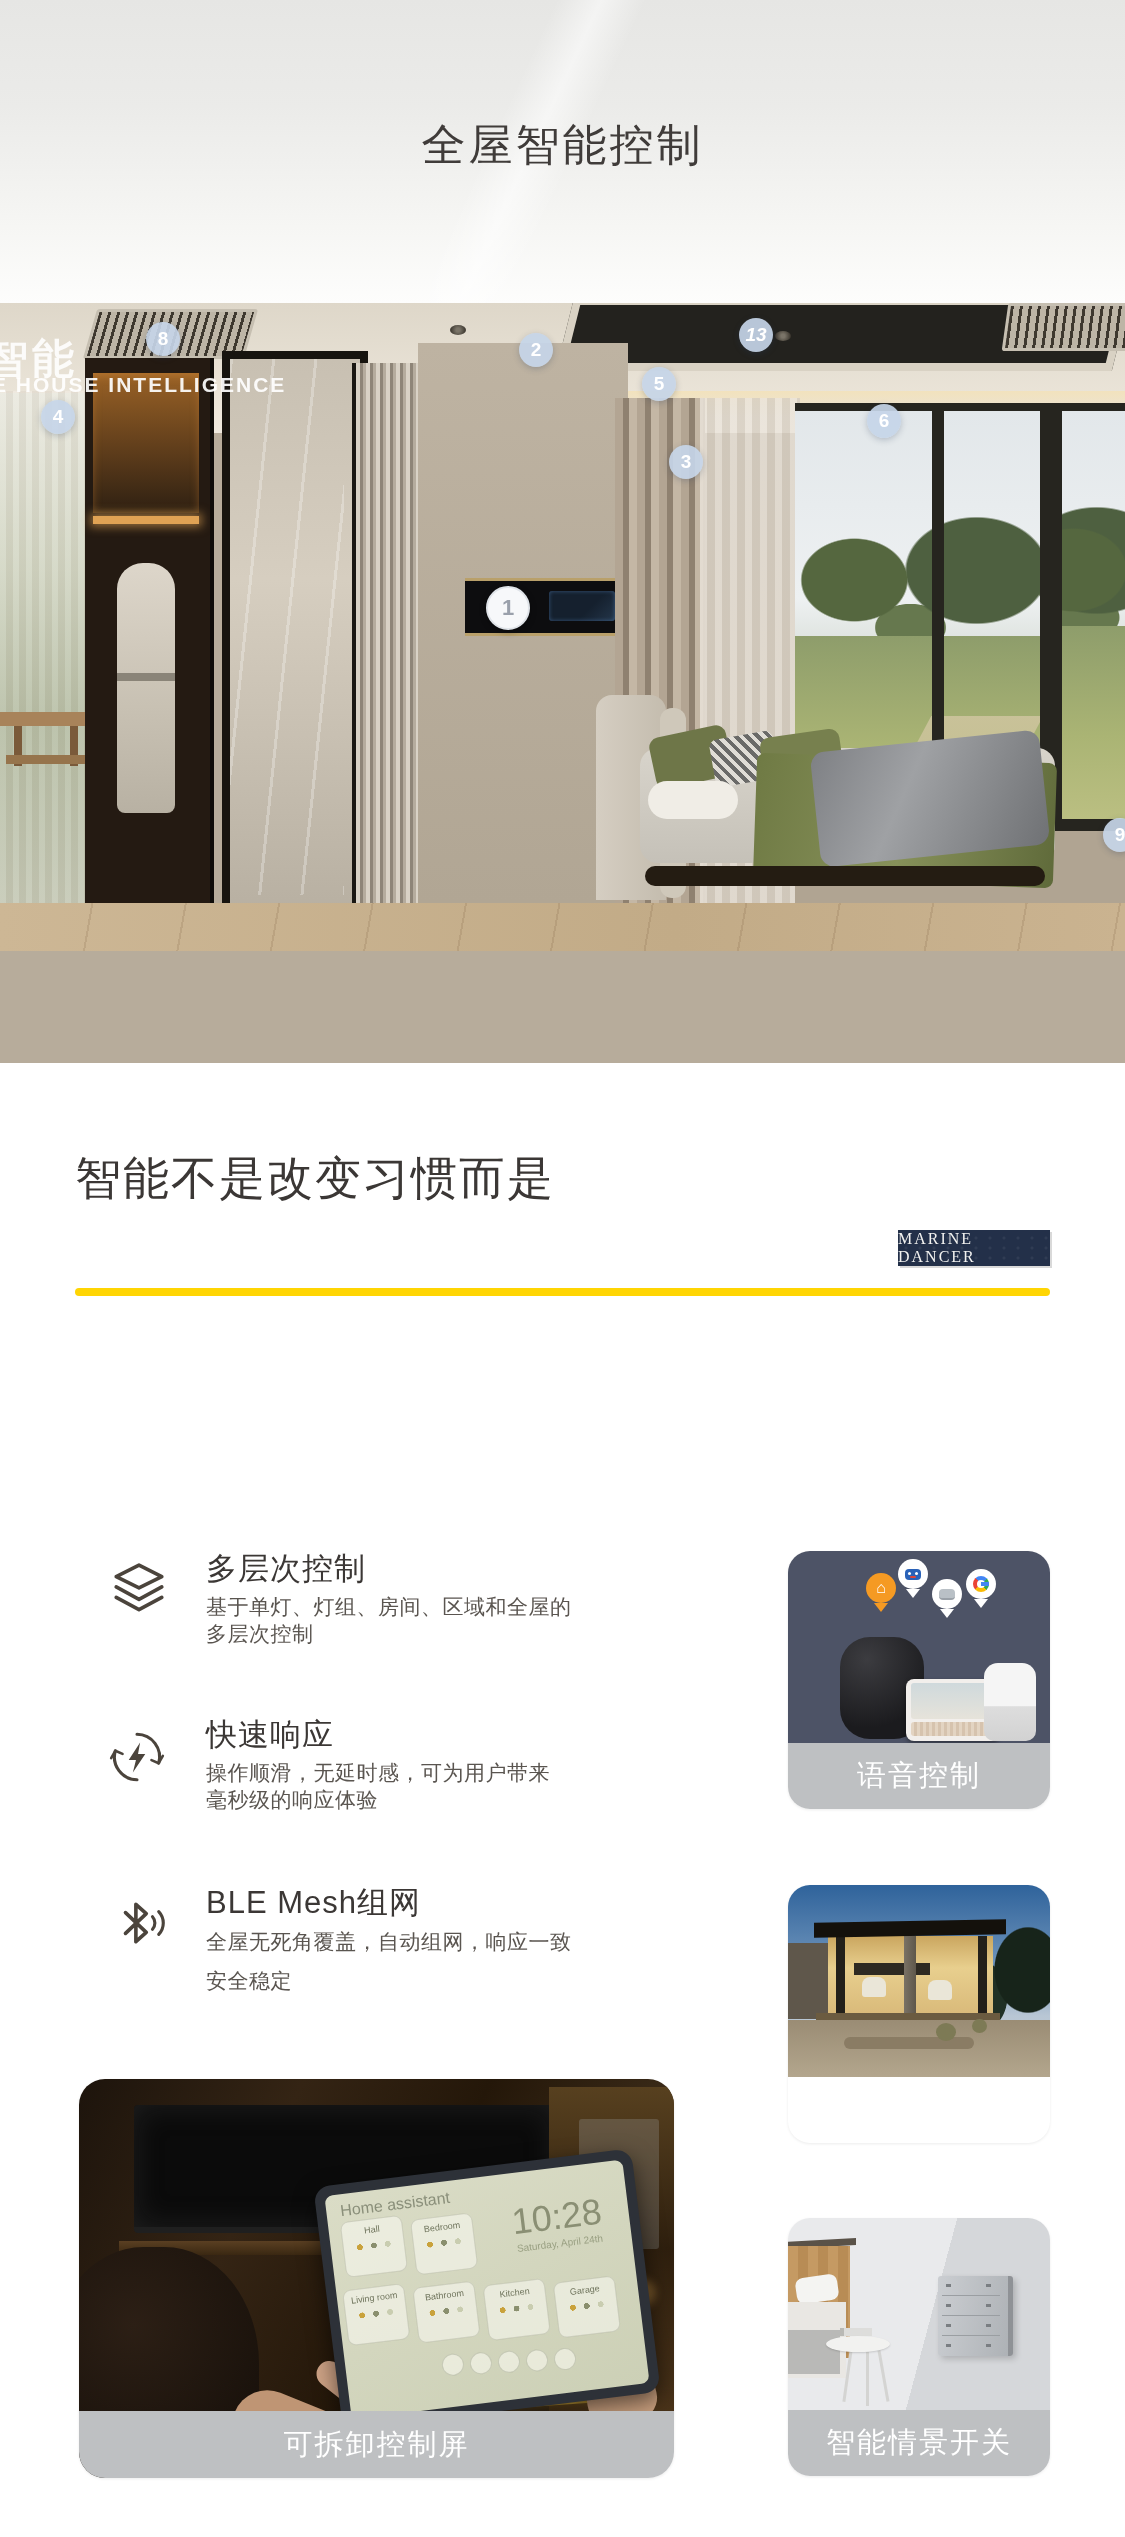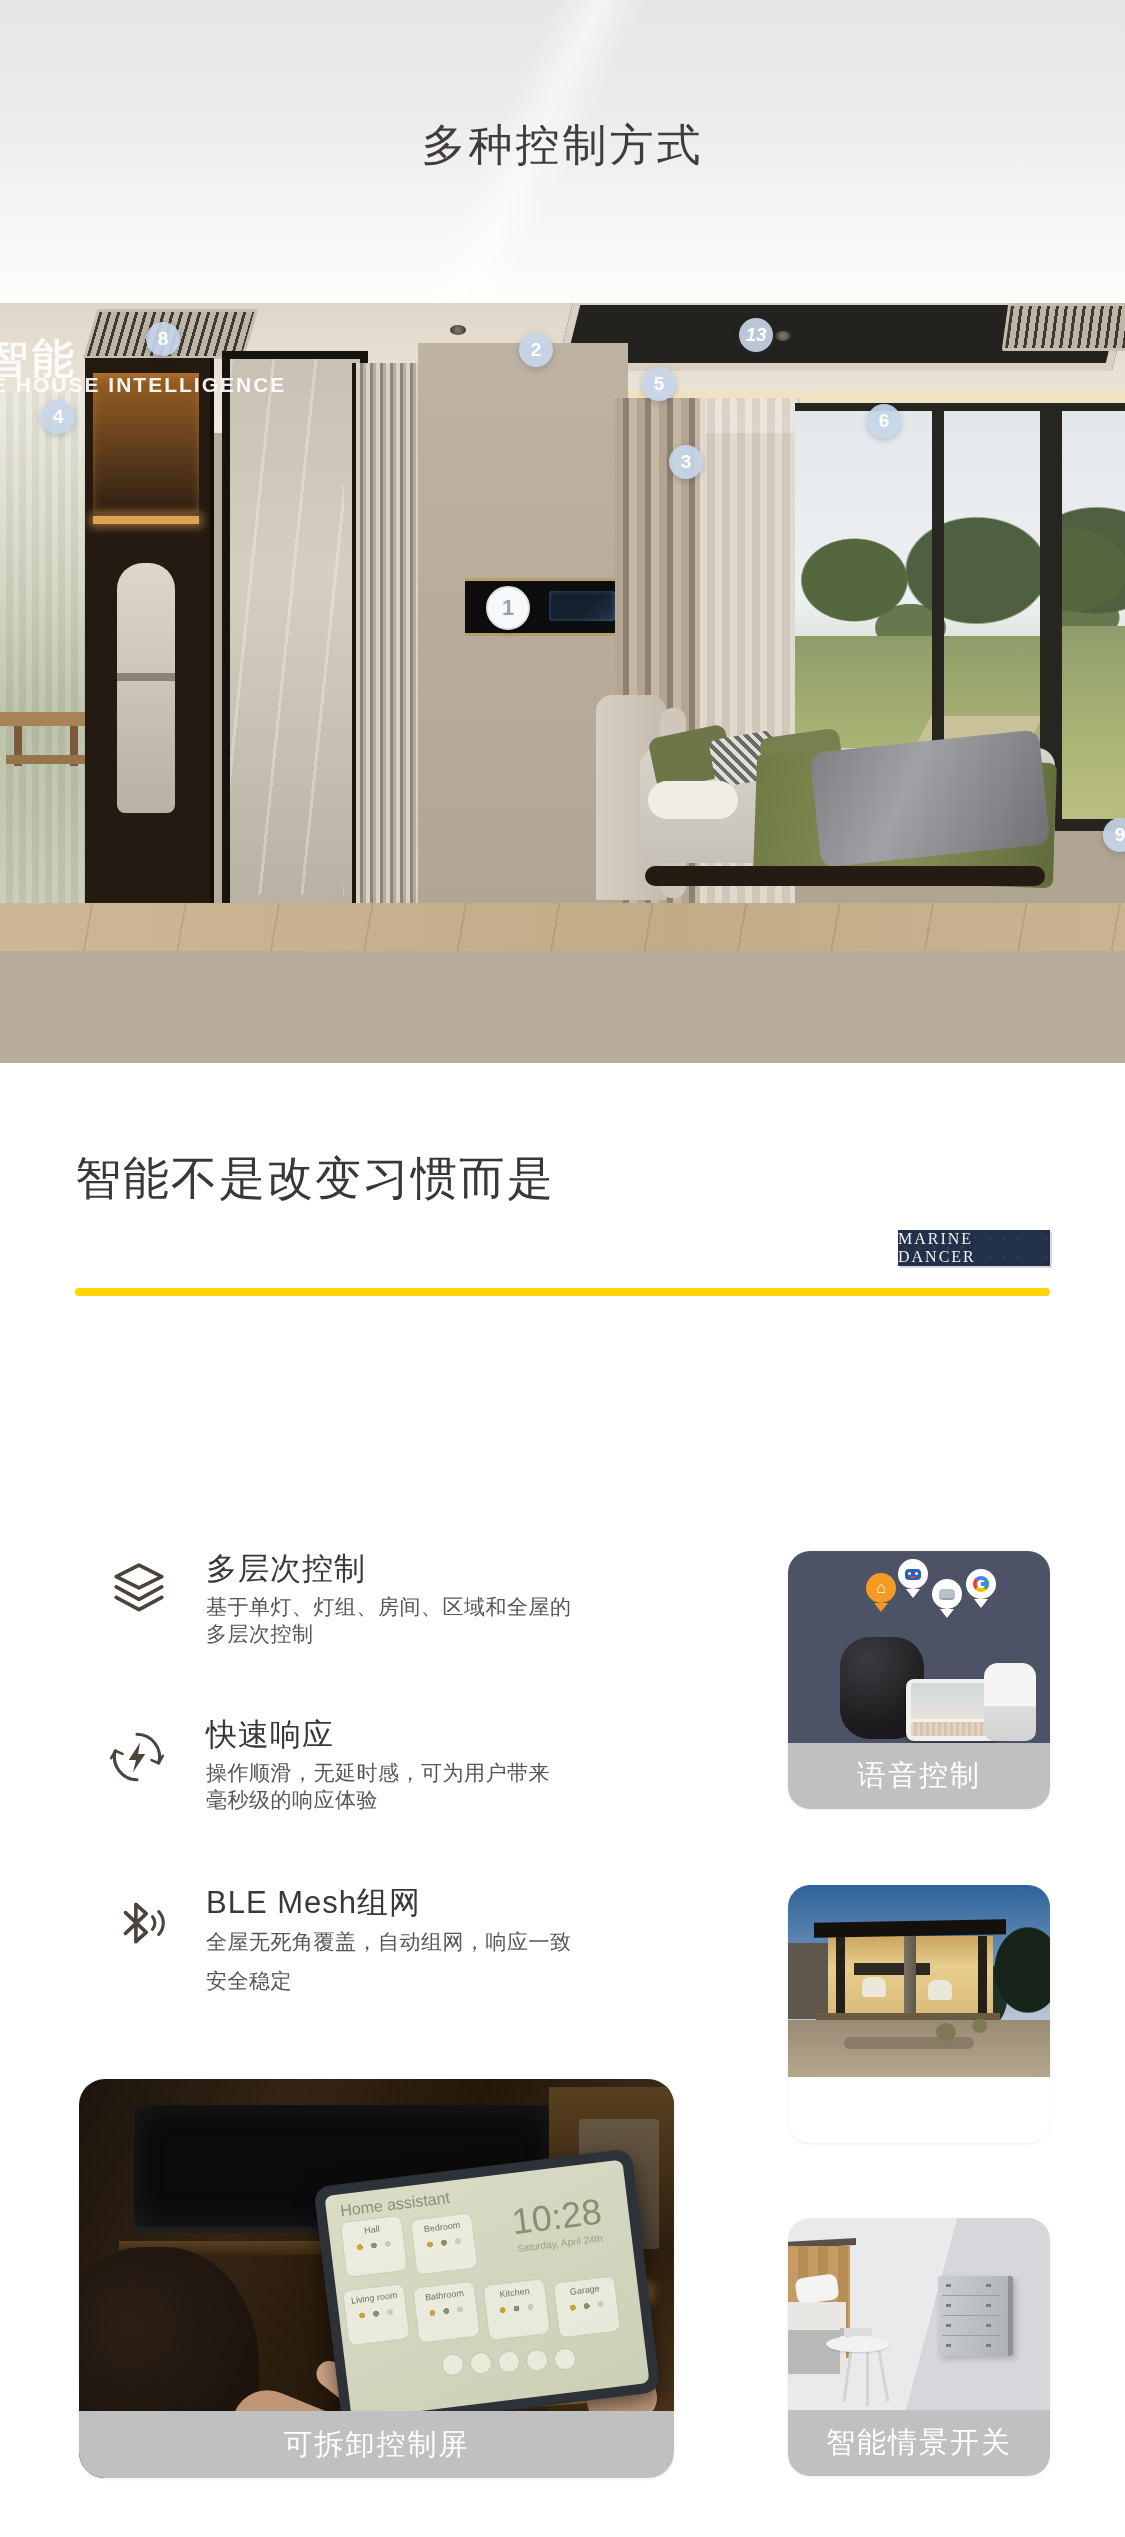--- a/index.html
+++ b/index.html
@@ -190,21 +190,21 @@
   .tab-date{left:168px;top:70px;width:120px;text-align:center;font-size:10px;color:#9aa083;}
   .tab-btn{width:20px;height:20px;border-radius:50%;background:rgba(250,250,240,.6);border:1px solid rgba(120,125,100,.3);}
 </style>
 </head>
 <body>
 
 <div class="page">
 
   <div class="abs header">
     <div class="abs header-sheen"></div>
-    <div class="abs page-title">多种控制方式</div>
+    <div class="abs page-title">全屋智能控制</div>
   </div>
 
   <div class="abs hero">
     <div class="abs ceiling"></div>
     <div class="abs recess"></div>
     <div class="abs recess-glow"></div>
     <div class="abs vent" style="left:90px;top:6px;width:155px;height:44px;transform:skewX(-16deg);"></div>
     <div class="abs vent" style="left:1005px;top:0;width:120px;height:42px;transform:skewX(-8deg);"></div>
     <div class="abs spot" style="left:450px;top:22px;width:16px;height:10px;"></div>
     <div class="abs spot" style="left:775px;top:28px;width:16px;height:10px;"></div>

